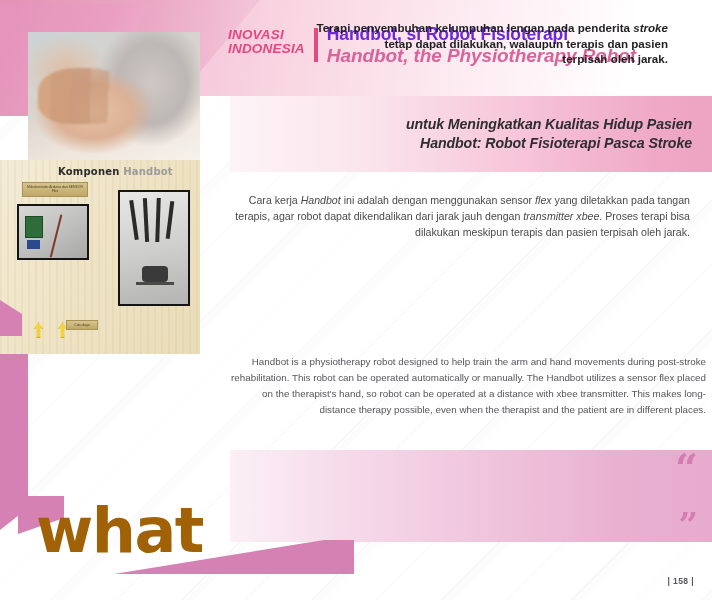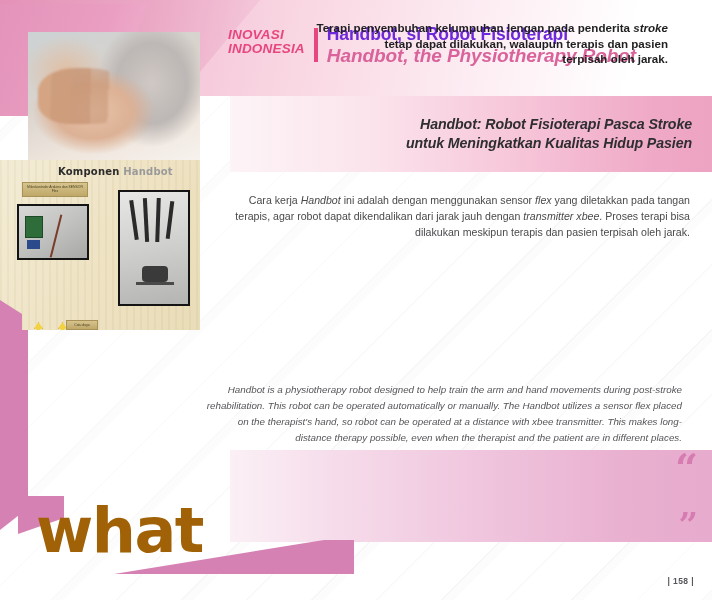--- a/index.html
+++ b/index.html
@@ -97,21 +97,21 @@
       linear-gradient(92deg, rgba(214,166,132,.85) 0 14%, rgba(0,0,0,0) 14%),
       linear-gradient(92deg, rgba(206,158,124,.7) 26% 34%, rgba(0,0,0,0) 34%),
       linear-gradient(92deg, rgba(200,150,118,.6) 46% 54%, rgba(0,0,0,0) 54%),
       linear-gradient(92deg, rgba(196,146,114,.5) 64% 72%, rgba(0,0,0,0) 72%);
     border-radius:40% 50% 45% 35%;
     filter:blur(1.1px);
   }
 
   
   .photo-2 {
-    position:absolute; left:0; top:160px; width:200px; height:170px; z-index:4;
+    position:absolute; left:0; top:160px; width:200px; height:194px; z-index:4;
     background:
       repeating-linear-gradient(90deg, rgba(160,130,60,.07) 0 2px, rgba(0,0,0,0) 2px 7px),
       linear-gradient(120deg,#f3ecd6 0%, #efe4c6 45%, #e9dcb8 100%);
     overflow:hidden;
   }
   .slide-title {
     position:absolute; left:58px; top:6px;
     font-size:10px; font-weight:700; color:#2b2b2b;
     font-family:"DejaVu Sans", sans-serif; letter-spacing:.2px;
   }
@@ -154,23 +154,23 @@
     clip-path:polygon(0 34px, 210px 0, 240px 0, 240px 34px);
   }
 
   
   .body-id {
     position:absolute; left:222px; top:192px; width:468px; z-index:5;
     font-size:10.6px; line-height:1.52; color:#4a4a4d; text-align:right;
   }
   .body-id p + p { }
   .body-en {
-    position:absolute; left:206px; top:354px; width:476px; z-index:5;
+    position:absolute; left:230px; top:354px; width:476px; z-index:5;
     font-size:9.8px; line-height:1.62; color:#55555a;
-    font-style:italic; text-align:right;margin-top:28px;
+    text-align:right;
   }
 
   
   .quote-band {
     position:absolute; left:230px; top:450px; width:482px; height:92px;
     background:linear-gradient(90deg,#fbf0f5 0%, #f6dceb 22%, #efc3dc 55%, #e9b0d0 82%, #e7abcd 100%);
     z-index:2;
   }
   .quote-text {
     position:absolute; right:44px; top:20px; width:390px;
@@ -213,22 +213,22 @@
   </div>
   <div class="brand-rule"></div>
   <div class="titles">
     <div class="title-id">Handbot, si Robot Fisioterapi</div>
     <div class="title-en">Handbot, the Physiotherapy Robot</div>
   </div>
 </div>
 
 <div class="subtitle-band">
   <div class="subtitle-text">
+    <span>untuk Meningkatkan Kualitas Hidup Pasien</span>
     <span>Handbot: Robot Fisioterapi Pasca Stroke</span>
-    <span>untuk Meningkatkan Kualitas Hidup Pasien</span>
   </div>
 </div>
 
 <div class="photo-wrap-1">
   <div class="photo-pink-slab"></div>
   <div class="photo-1"></div>
 </div>
 
 <div class="photo-2">
   <div class="slide-title"><span>Komponen </span><span class="hl">Handbot</span></div>

